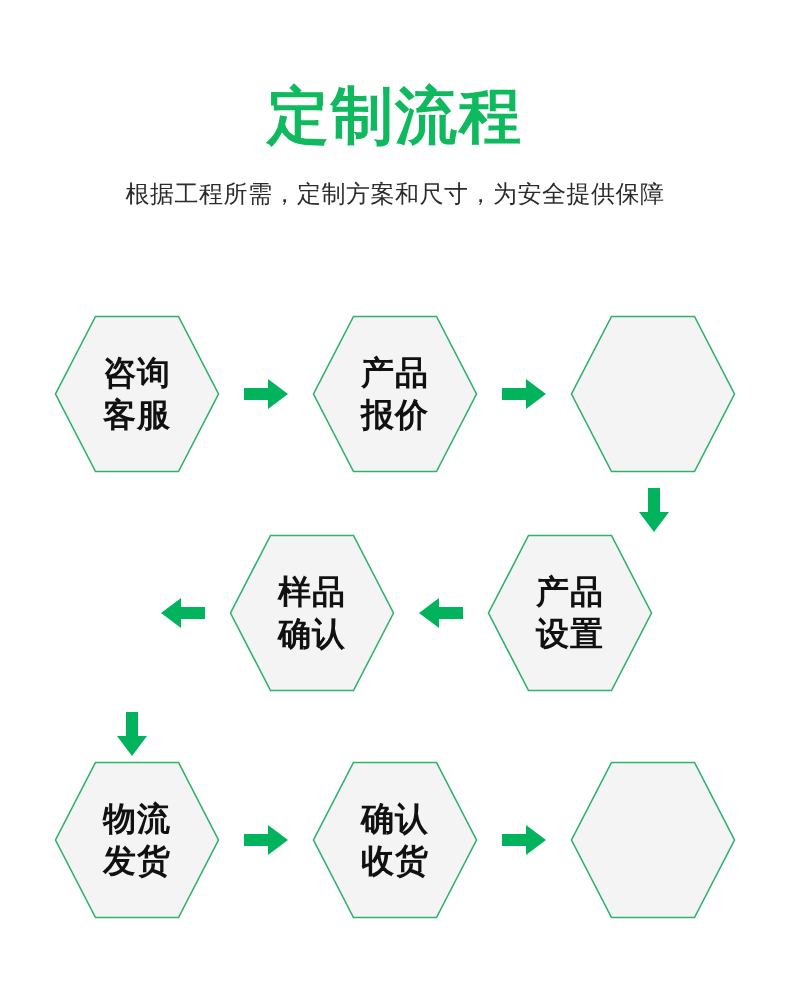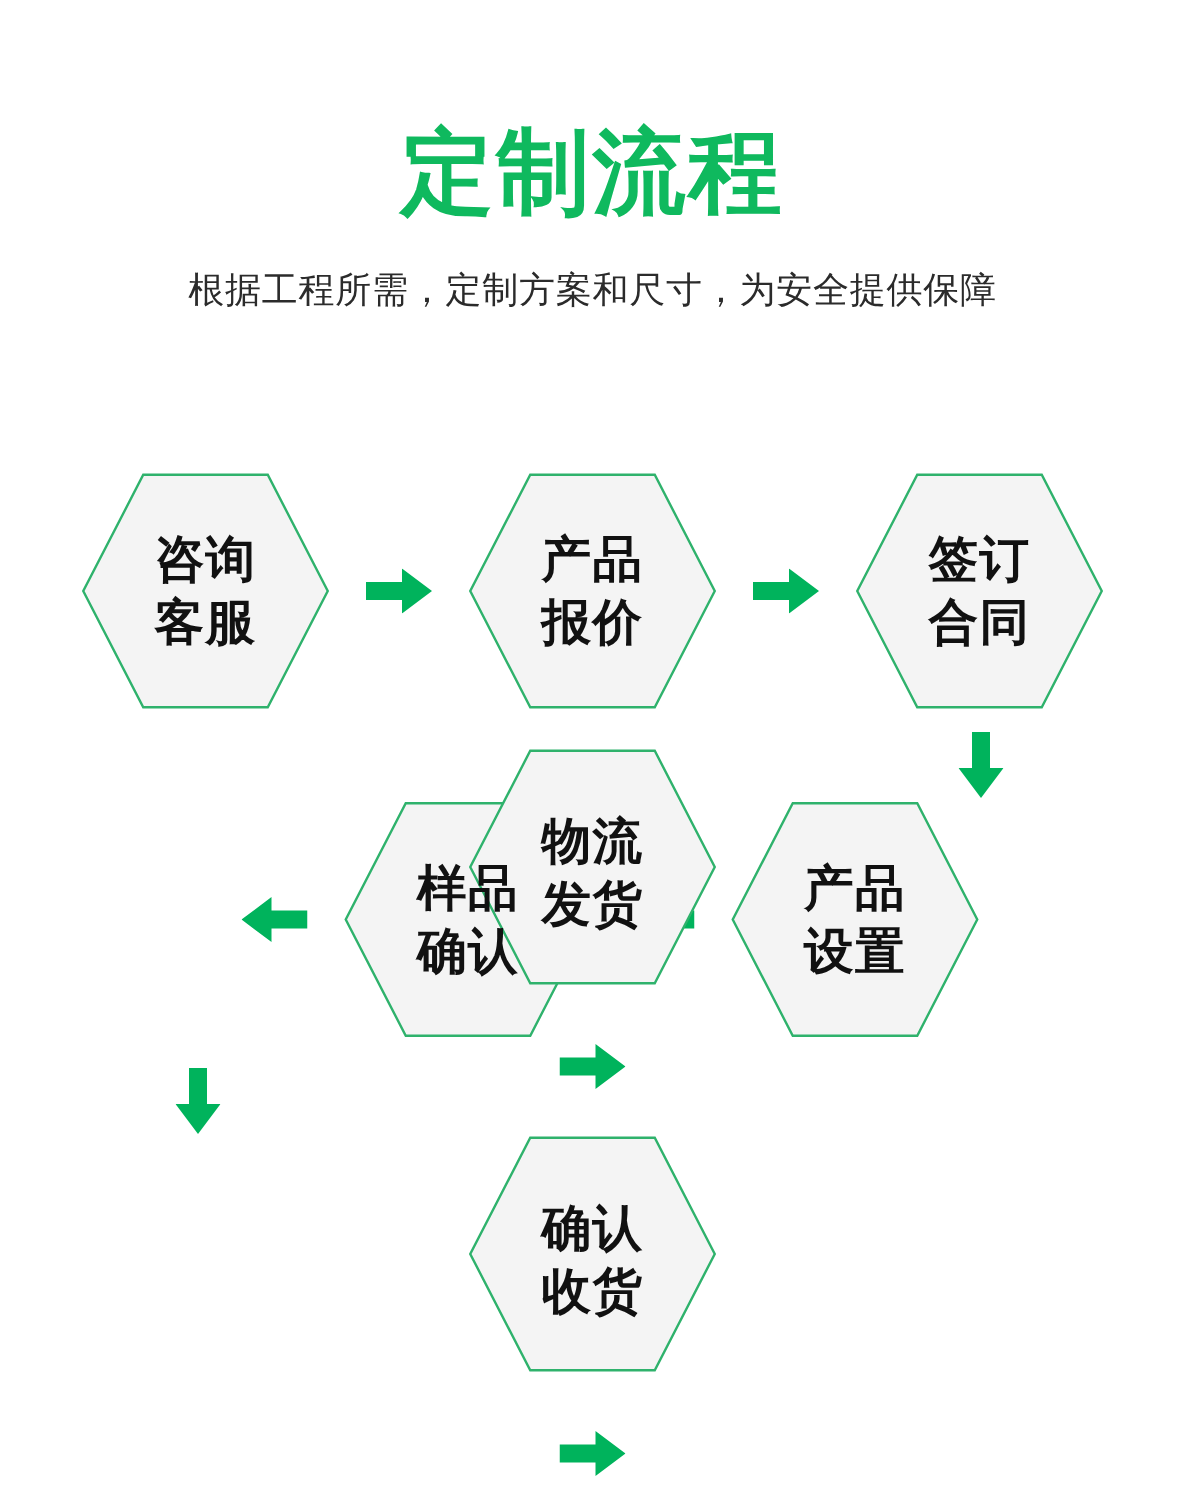--- a/index.html
+++ b/index.html
@@ -63,21 +63,21 @@
     position: absolute;
     left: 0;
     width: 790px;
     height: 160px;
     display: flex;
     align-items: center;
     justify-content: center;
   }
   .flow-row.row-1 { top: 14px; }
   .flow-row.row-2 { top: 233px; }
-  .flow-row.row-3 { top: 460px; flex-direction: column; }
+  .flow-row.row-3 { top: 460px; }
 
   .flow-row.reverse { flex-direction: row-reverse; }
 
   
   .hex {
     position: relative;
     width: 166px;
     height: 158px;
     flex: 0 0 166px;
     display: flex;
@@ -167,22 +167,20 @@
       <div class="arrow-h right">
         <svg width="44" height="30" viewBox="0 0 44 30">
           <polygon points="0,9 24,9 24,0 44,15 24,30 24,21 0,21" fill="#00b35c"></polygon>
         </svg>
       </div>
 
       <div class="hex">
         <svg class="hex-shape" viewBox="0 0 166 158">
           <polygon points="41.5,1.5 124.5,1.5 164.5,79 124.5,156.5 41.5,156.5 1.5,79" fill="#f4f4f4" stroke="#2fb26c" stroke-width="1.6"></polygon>
         </svg>
-        <div class="hex-label">签订
-合同</div>
       </div>
 
     </div>
 
     <div class="arrow-v right-connector">
       <svg width="30" height="44" viewBox="0 0 30 44">
         <polygon points="9,0 21,0 21,24 30,24 15,44 0,24 9,24" fill="#00b35c"></polygon>
       </svg>
     </div>
 

